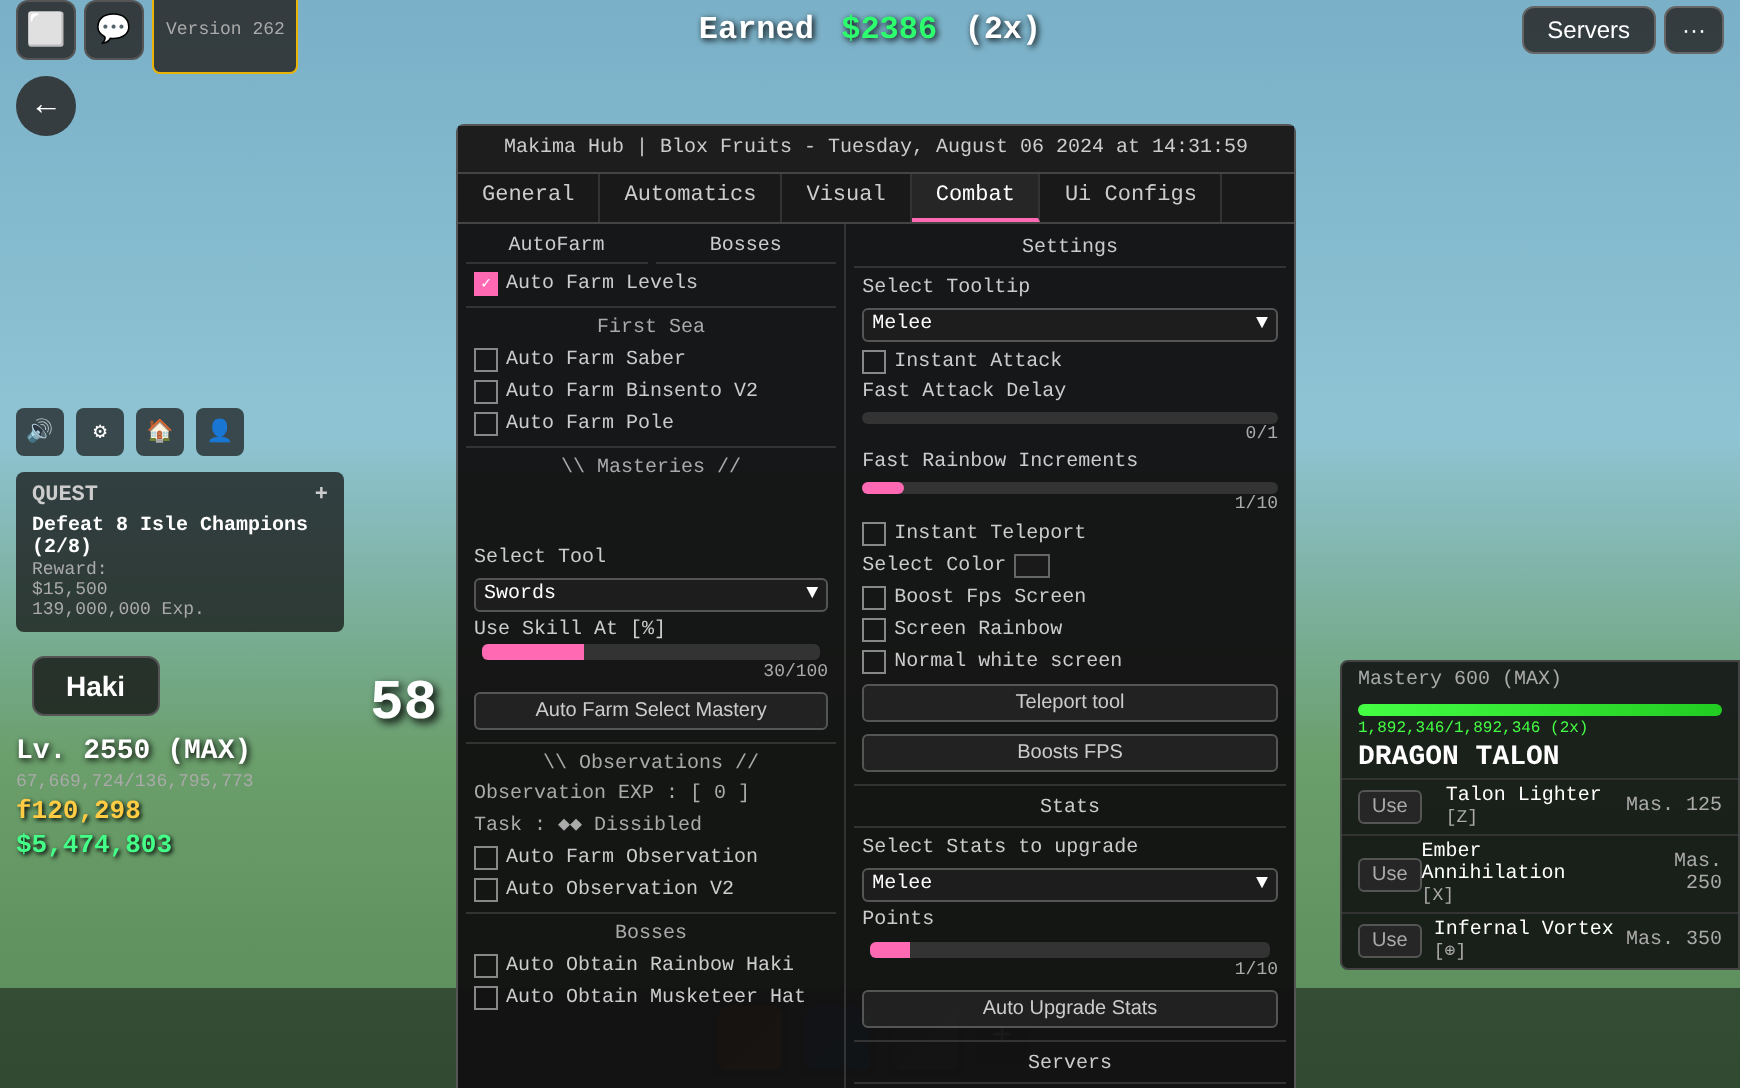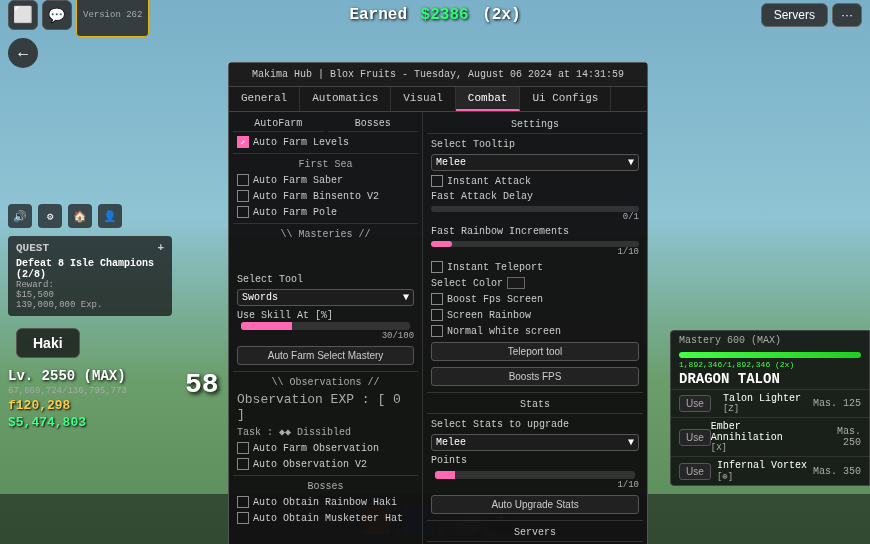--- a/index.html
+++ b/index.html
@@ -199,21 +199,21 @@
       color: #44ff88;
       font-size: 13px;
       font-weight: bold;
       padding: 0 8px;
       text-shadow: 1px 1px 2px black;
     }
 
     
     .floating-num {
       position: absolute;
-      top: 369px;
+      top: 337px;
       left: 185px;
       color: white;
       font-size: 28px;
       font-weight: bold;
       text-shadow: 2px 2px 4px black;
     }
 
     
     .dragon-panel {
       position: absolute;
@@ -681,21 +681,21 @@
         <div class="progress-bar-pink">
           <div class="progress-bar-pink-fill" style="width:30%;"></div>
         </div>
         <div style="color:#aaa;font-size:9px;text-align:right;">30/100</div>
       </div>
       <div class="btn-row">
         <button class="action-btn">Auto Farm Select Mastery</button>
       </div>
       <div class="divider"></div>
       <div class="sub-section">\\ Observations //</div>
-      <div style="color:#aaa;font-size:13px;padding:2px 4px;">Observation EXP : [ 0 ]</div>
+      <div style="color:#aaa;font-size:10px;padding:2px 4px;">Observation EXP : [ 0 ]</div>
       <div style="color:#aaa;font-size:10px;padding:2px 4px;">Task : ◆◆ Dissibled</div>
       <div class="checkbox-row">
         <div class="checkbox"></div>
         <span class="checkbox-label">Auto Farm Observation</span>
       </div>
       <div class="checkbox-row">
         <div class="checkbox"></div>
         <span class="checkbox-label">Auto Observation V2</span>
       </div>
       <div class="divider"></div>

